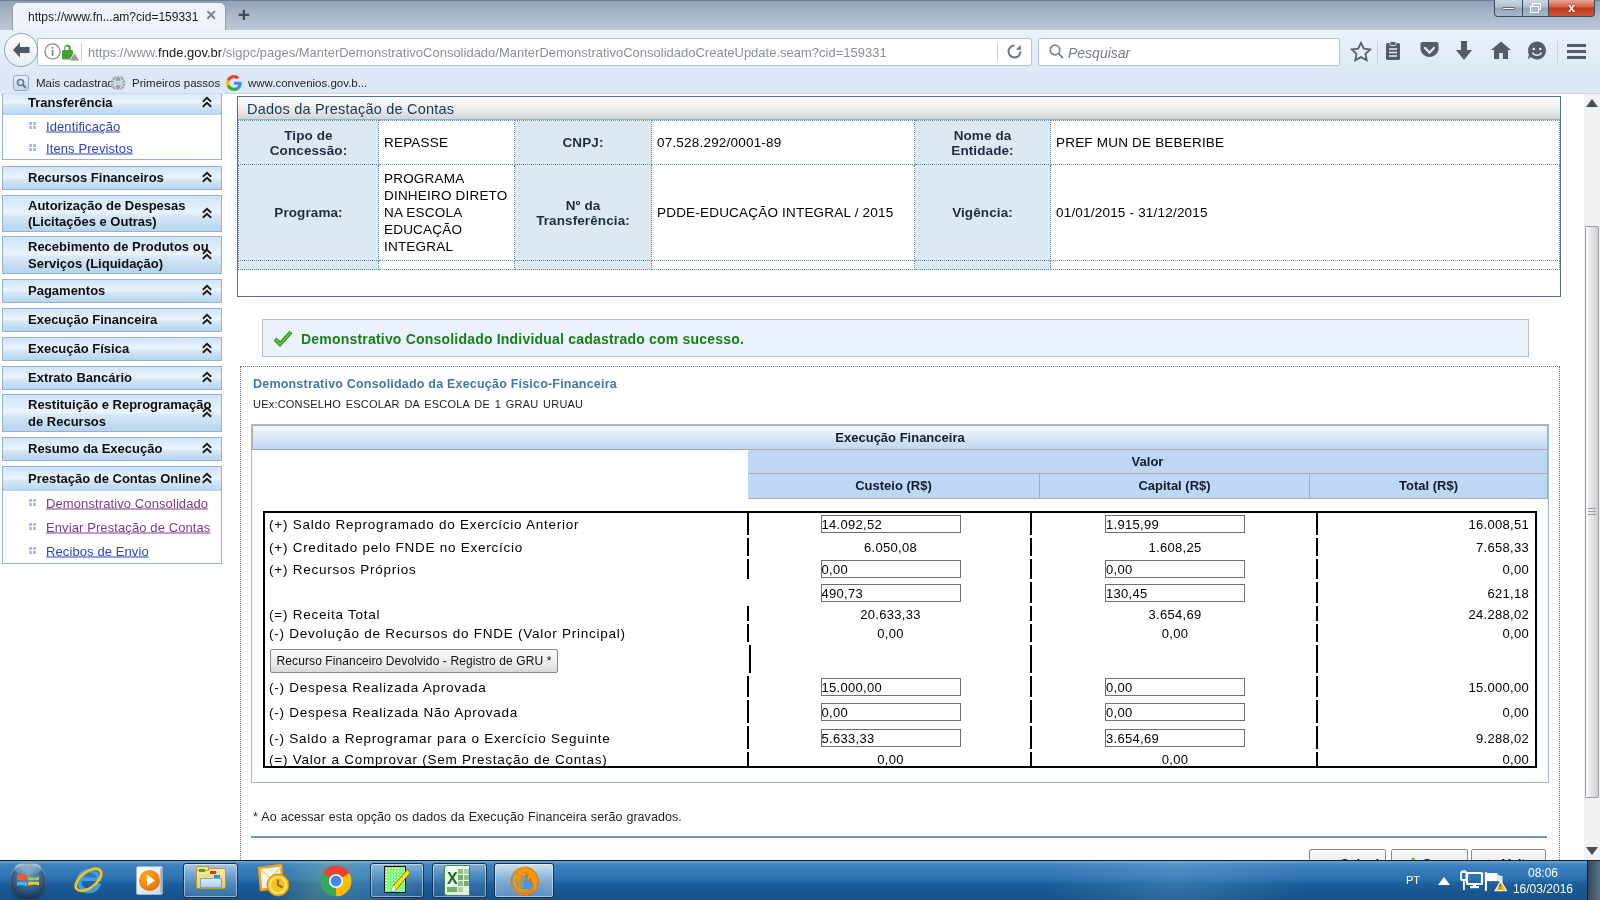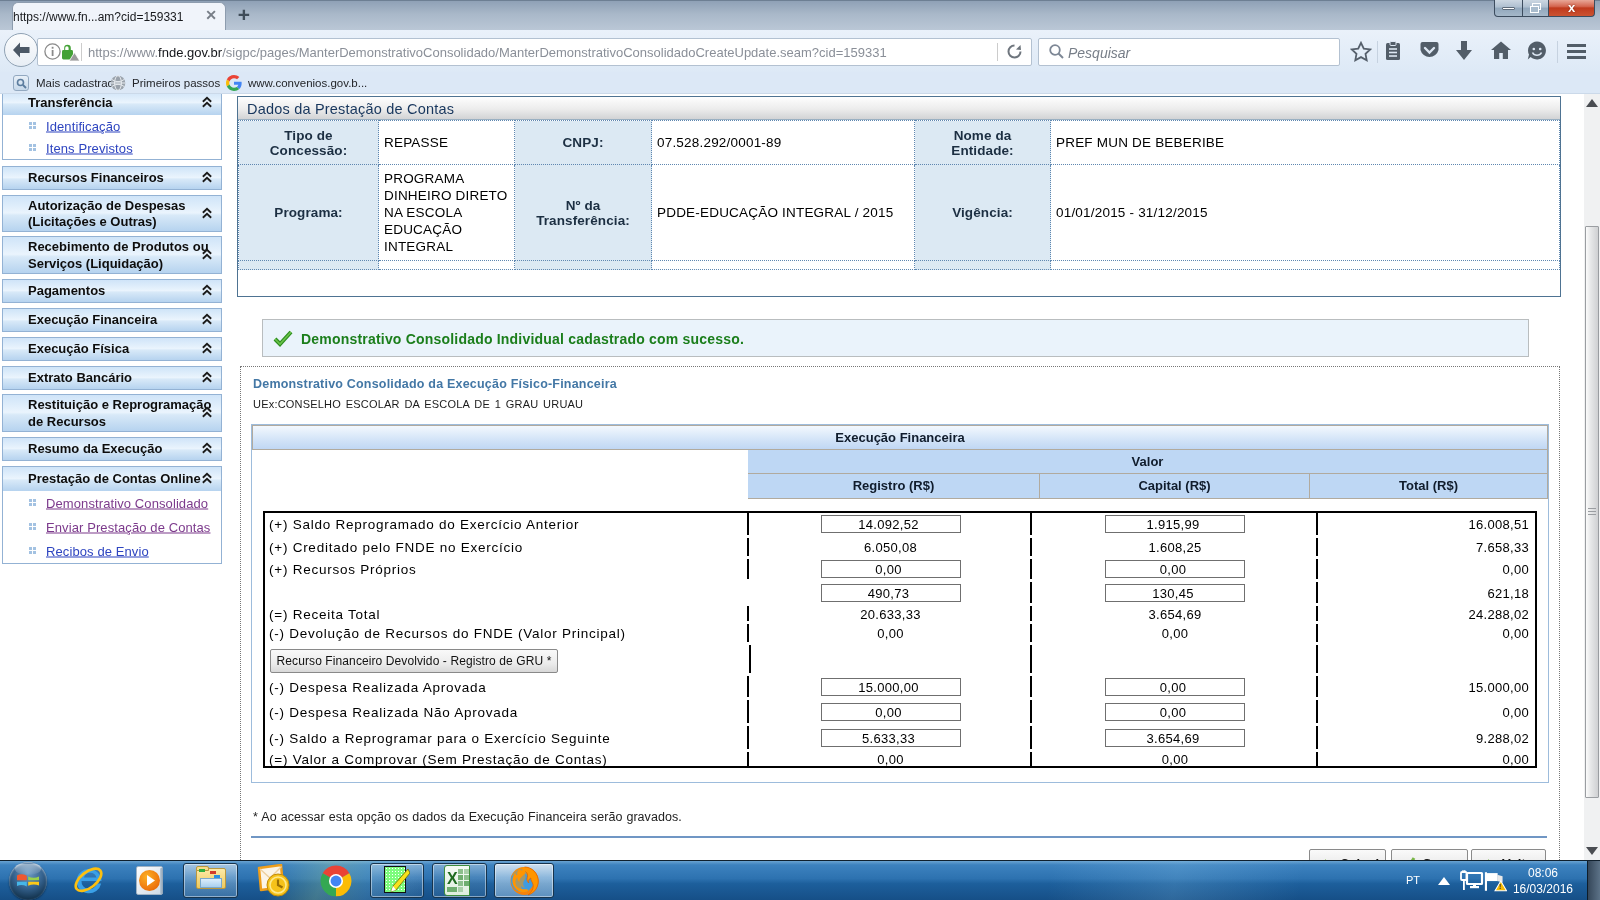--- a/index.html
+++ b/index.html
@@ -1,19 +1,19 @@
 <!DOCTYPE html>
 <html><head><meta charset="utf-8"><style>
 *{margin:0;padding:0;box-sizing:border-box}
 html,body{width:1600px;height:900px;overflow:hidden}
 body{position:relative;font-family:"Liberation Sans",sans-serif;background:#fff}
 .abs{position:absolute}
 
 #titlebar{left:0;top:0;width:1600px;height:30px;background:linear-gradient(180deg,#8fa1b6 0%,#a9b8c9 45%,#bac7d6 100%);border-top:1px solid #6d7f93}
-#tab{left:12px;top:2px;width:214px;height:28px;background:#f0f4fa;border:1px solid #8d9cae;border-bottom:none;border-radius:6px 6px 0 0;font-size:12px;color:#17191c;line-height:28px;white-space:nowrap;overflow:hidden}
+#tab{left:12px;top:2px;width:214px;height:28px;background:#f0f4fa;border:1px solid #8d9cae;border-bottom:none;border-radius:6px 6px 0 0;font-size:12px;color:#17191c;line-height:28px;padding-left:15px;white-space:nowrap;overflow:hidden}
 #tabx{left:203px;top:7px;width:16px;height:16px;color:#777e87;font-size:14px;line-height:16px;text-align:center;font-weight:bold}
 #newtab{left:233px;top:5px;width:22px;height:22px;color:#3f4c59;font-size:21px;line-height:20px;text-align:center;font-weight:bold}
 .winbtn{top:0;height:17px;border:1px solid #3c4c5e;border-top:none;background:linear-gradient(180deg,#ccd7e2 0%,#aebfd0 45%,#91a7bc 50%,#a5b8c9 100%)}
 #btnmin{left:1494px;width:29px;border-radius:0 0 0 4px}
 #btnmax{left:1523px;width:26px;border-left:none}
 #btnclose{left:1549px;width:46px;border-left:none;border-radius:0 0 4px 0;background:linear-gradient(180deg,#e8a797 0%,#d46650 40%,#c03a1d 50%,#cc5331 100%)}
 .winglyph{color:#fff;font-weight:bold;text-align:center}
 
 #navbar{left:0;top:30px;width:1600px;height:42px;background:linear-gradient(180deg,#eaf1fa 0%,#dde9f6 100%)}
 #urlbar{left:37px;top:8px;width:995px;height:28px;background:#fff;border:1px solid #b3c1d1;border-radius:2px}
@@ -57,21 +57,21 @@
 
 #ftable{left:263px;top:417px;width:1274px;height:257px;border:2px solid #000;background:#fff}
 .frow{position:relative;width:1018px;margin-bottom:3px}
 .fc{position:absolute;top:0;height:100%}
 .fc.c0{left:0;width:484px;border-right:2px solid #000}
 .fc.c1{left:486px;width:281px;border-right:2px solid #000;text-align:center}
 .fc.c2{left:769px;width:284px;border-right:2px solid #000;text-align:center}
 .fc.c3{left:1055px;width:215px;text-align:right}
 .flbl{position:absolute;left:4px;top:50%;transform:translateY(-50%);font-size:13.5px;color:#000;white-space:nowrap;letter-spacing:0.75px}
 .fval{position:absolute;left:0;width:100%;top:50%;transform:translateY(-50%);font-size:13px;color:#000;letter-spacing:0.3px}
-.finput{position:absolute;left:50%;transform:translateX(-50%);top:50%;margin-top:-9px;width:140px;height:18px;border:1px solid #6f6f6f;background:#fff;font-size:13px;font-family:"Liberation Sans",sans-serif;text-align:center;padding:1px 4px 0 0;letter-spacing:0.3px}
+.finput{position:absolute;left:50%;transform:translateX(-50%);top:50%;margin-top:-9px;width:140px;height:18px;border:1px solid #6f6f6f;background:#fff;font-size:13px;font-family:"Liberation Sans",sans-serif;text-align:left;padding:1px 4px 0 0;letter-spacing:0.3px}
 .ftot{position:absolute;right:6px;top:50%;transform:translateY(-50%);font-size:13px;letter-spacing:0.3px}
 .grubtn{position:absolute;left:5px;top:4px;width:288px;height:24px;background:linear-gradient(180deg,#f9f9f9 0%,#ececec 60%,#d8d8d8 100%);border:1px solid #898989;border-radius:2px;font-size:12px;color:#111;text-align:center;line-height:22px;letter-spacing:0.1px;white-space:nowrap}
 
 #fnote{left:253px;top:716px;font-size:12.5px;color:#222;letter-spacing:0.05px;word-spacing:0.5px}
 #bluehr{left:251px;top:742px;width:1296px;height:2px;background:#7096c4}
 .botbtn{top:755px;height:26px;background:linear-gradient(180deg,#fafafa 0%,#ebebeb 60%,#d5d5d5 100%);border:1px solid #8a8a8a;border-radius:2px;font-size:13px;color:#111;font-weight:bold}
 
 #sbar{left:1584px;top:0px;width:16px;height:766px;background:#f0f1f2}
 #sthumb{left:1585px;top:132px;width:14px;height:572px;background:linear-gradient(90deg,#fbfbfb,#e6e7e8 40%,#cfd0d2);border:1px solid #9a9da1;border-radius:1px}
 .sgrip{left:1588px;width:8px;height:1px;background:#9a9da1}
@@ -368,21 +368,21 @@
     <div class="t">Demonstrativo Consolidado Individual cadastrado com sucesso.</div>
   </div>
 
   <div class="abs" id="dotpanel"></div>
   <div class="abs" id="t1">Demonstrativo Consolidado da Execução Físico-Financeira</div>
   <div class="abs" id="t2">UEx:CONSELHO ESCOLAR DA ESCOLA DE 1 GRAU URUAU</div>
 
   <div class="abs" id="bluepanel"></div>
   <div class="abs band" style="left:252px;top:331px;width:1296px;height:25px;line-height:24px;background:linear-gradient(180deg,#f3f8fe 0%,#d5e5f8 55%,#c0d7f4 100%)">Execução Financeira</div>
   <div class="abs band" style="left:748px;top:356px;width:800px;height:24px;border-top:none;border-left:none;line-height:23px">Valor</div>
-  <div class="abs band" style="left:748px;top:380px;width:292px;height:25px;border-top:none;border-left:none;line-height:24px">Registro (R$)</div>
+  <div class="abs band" style="left:748px;top:380px;width:292px;height:25px;border-top:none;border-left:none;line-height:24px">Custeio (R$)</div>
   <div class="abs band" style="left:1040px;top:380px;width:270px;height:25px;border-top:none;border-left:none;line-height:24px">Capital (R$)</div>
   <div class="abs band" style="left:1310px;top:380px;width:238px;height:25px;border-top:none;border-left:none;line-height:24px">Total (R$)</div>
 
   <div class="abs" id="ftable">
     <div class="frow" style="height:22px;margin-top:0">
       <div class="fc c0">
           <span class="flbl">(+) Saldo Reprogramado do Exercício Anterior</span>
         </div>
       <div class="fc c1">
           <input class="finput" value="14.092,52" style="">

